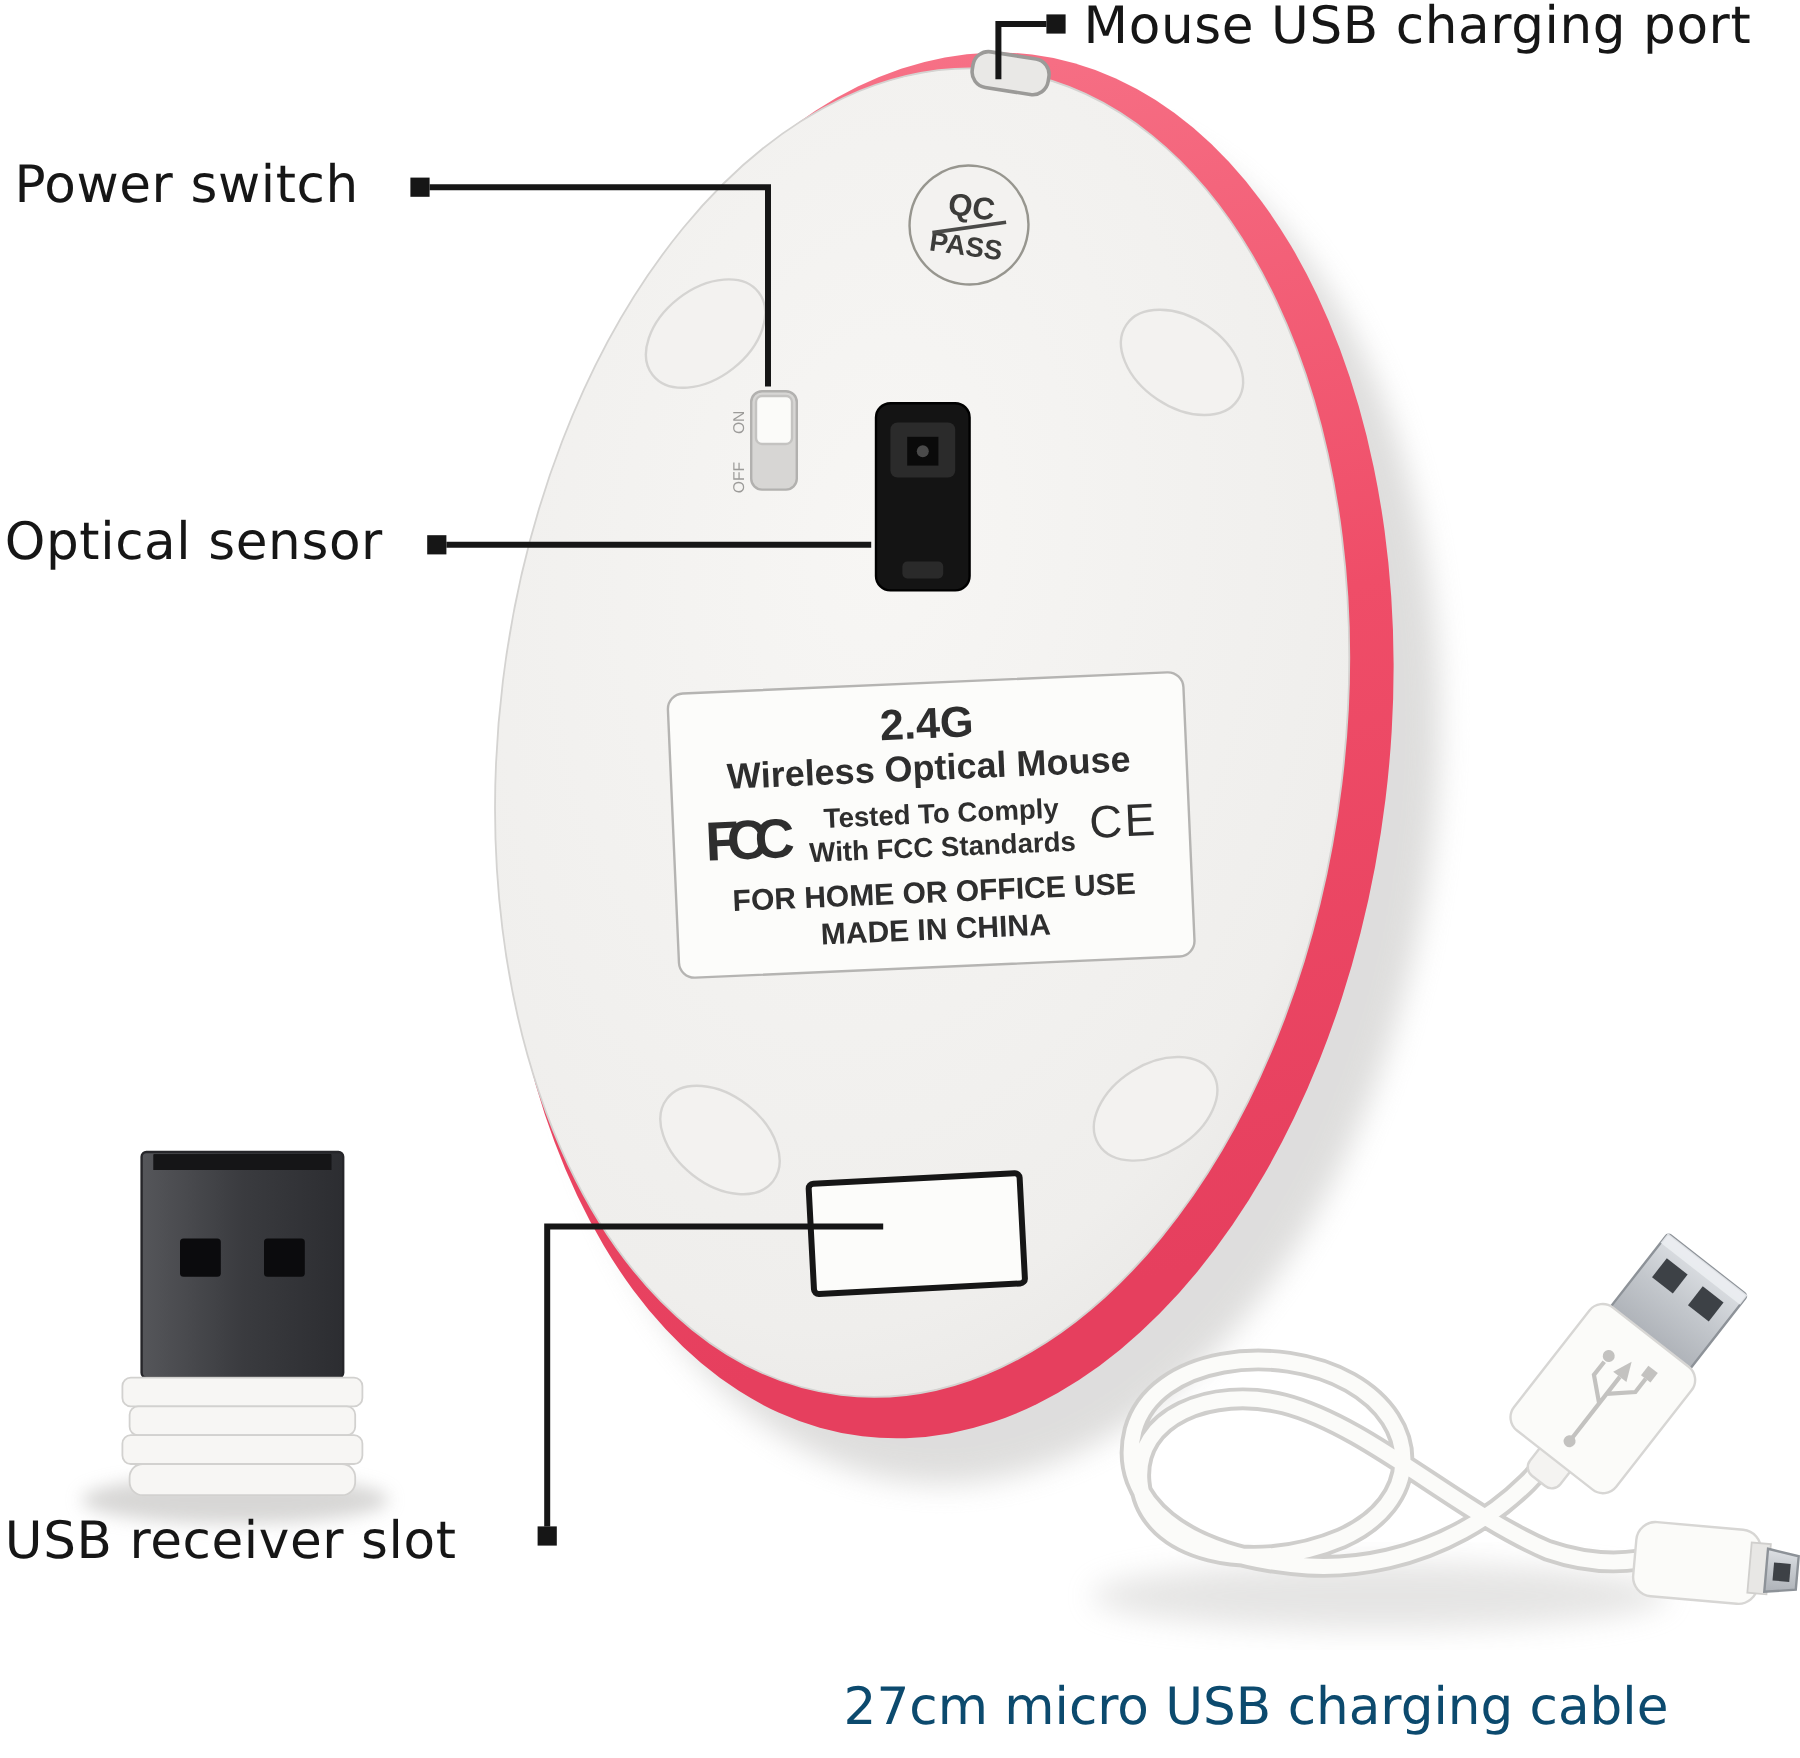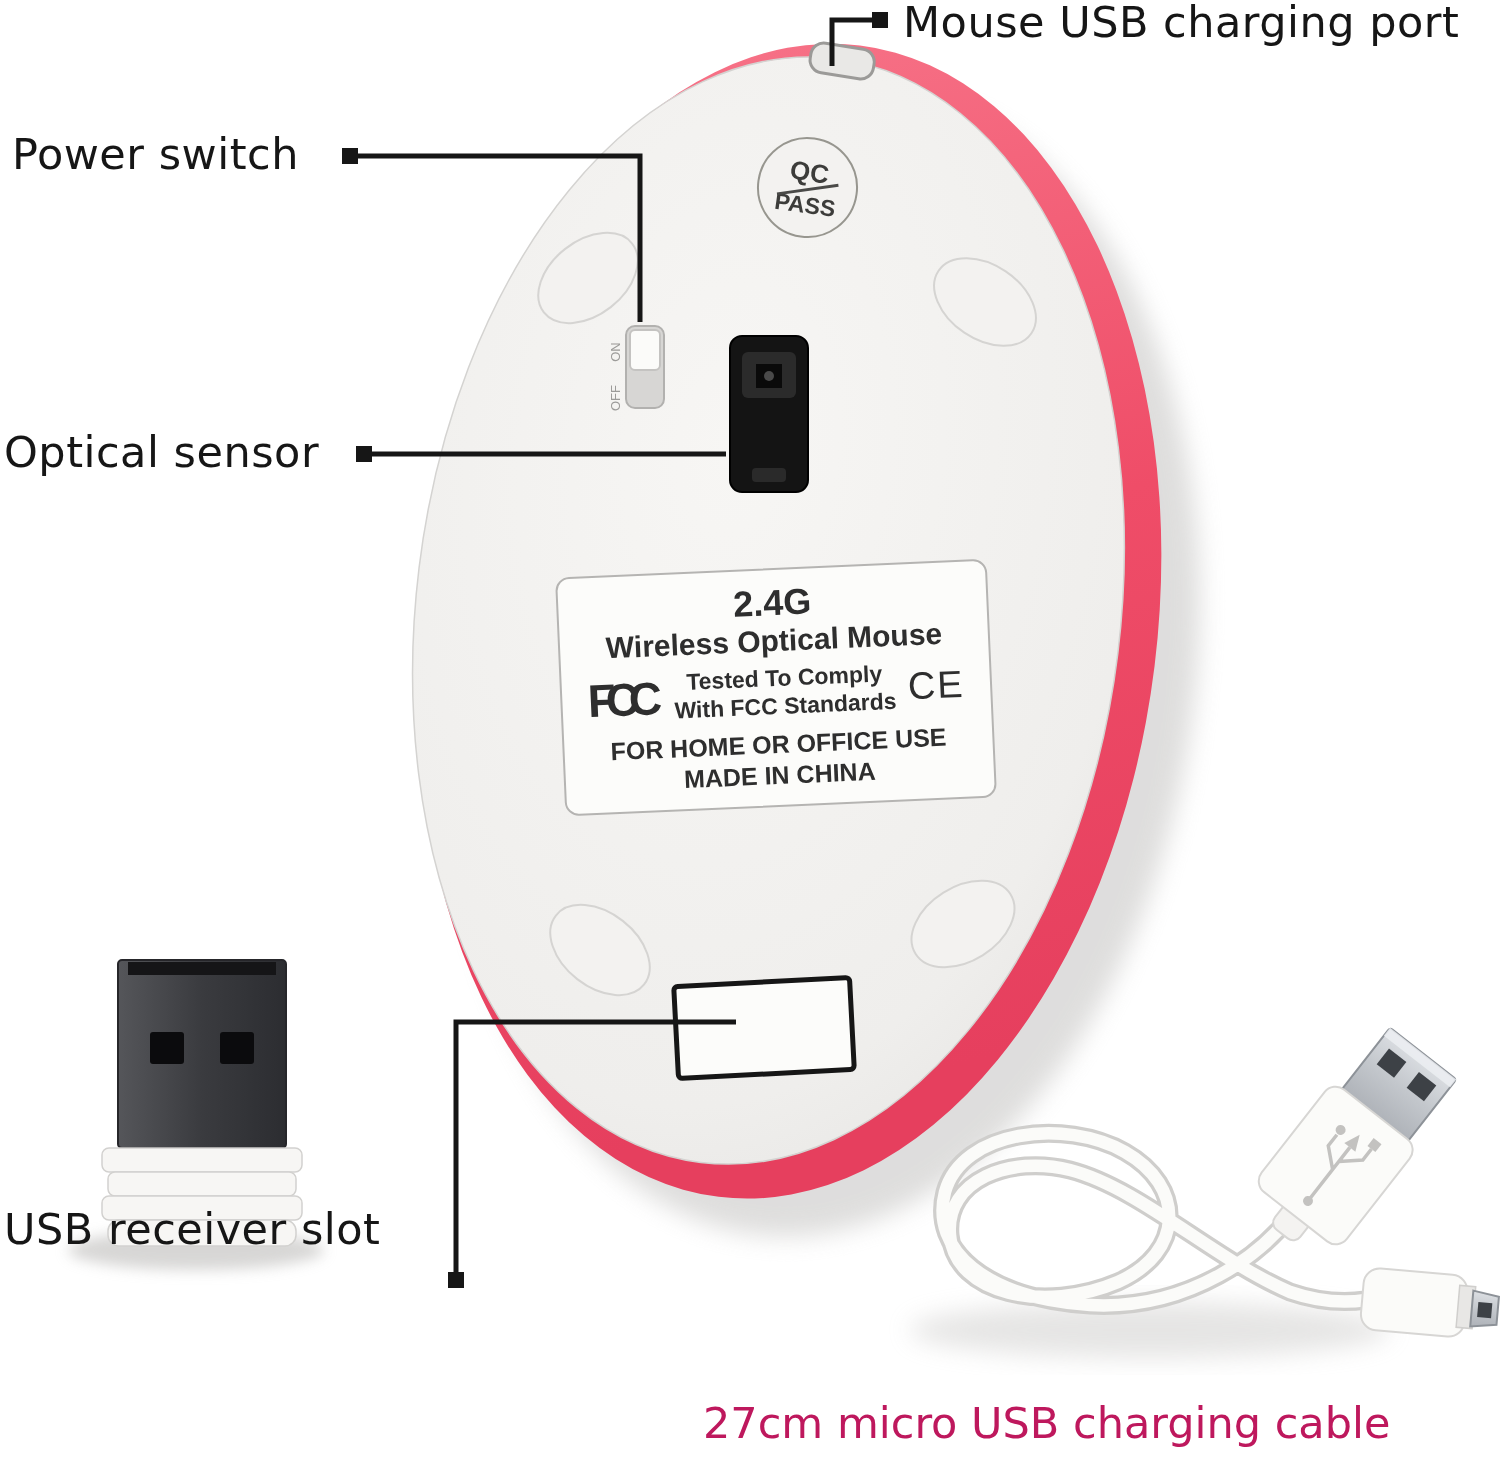--- a/index.html
+++ b/index.html
@@ -34,21 +34,21 @@
   }
   .ml-title{font-size:36px;line-height:1.15;}
   .ml-sub{font-size:30px;line-height:1.2;}
   .ml-row{display:flex;align-items:center;justify-content:center;gap:12px;margin-top:6px;}
   .ml-fcc{font-size:46px;letter-spacing:-0.22em;padding-right:10px;font-weight:bold;}
   .ml-comply{font-size:23px;line-height:1.2;}
   .ml-ce{font-size:38px;font-weight:500;letter-spacing:2px;}
   .ml-usage{font-size:25px;margin-top:8px;line-height:1.25;}
   .ml-origin{font-size:25px;line-height:1.25;}
   .caption{
-    position:absolute;font-size:43px;color:#be185d;white-space:nowrap;
+    position:absolute;font-size:43px;color:#0c4a6e;white-space:nowrap;
   }
 </style>
 </head>
 <body>
 
 <div class="stage">
 
   <svg width="1500" height="1465" viewBox="0 0 1500 1465">
     <defs>
       <radialGradient id="bodyGrad" cx="0.42" cy="0.36" r="0.85">
@@ -206,16 +206,16 @@
       </span>
       <span class="ml-ce">CE</span>
     </div>
     <div class="ml-usage">FOR HOME OR OFFICE USE</div>
     <div class="ml-origin">MADE IN CHINA</div>
   </div>
 
   <div class="callout" style="left:903px;top:0px;">Mouse USB charging port</div>
   <div class="callout" style="left:4px;top:430px;">Optical sensor</div>
   <div class="callout" style="left:12px;top:132px;">Power switch</div>
-  <div class="callout" style="left:4px;top:1207px;">USB receiver slot</div>
+  <div class="callout" style="left:4px;top:1262px;">USB receiver slot</div>
   <div class="caption" style="left:703px;top:1398px;">27cm micro USB charging cable</div>
 
 </div>
 
 </body></html>

